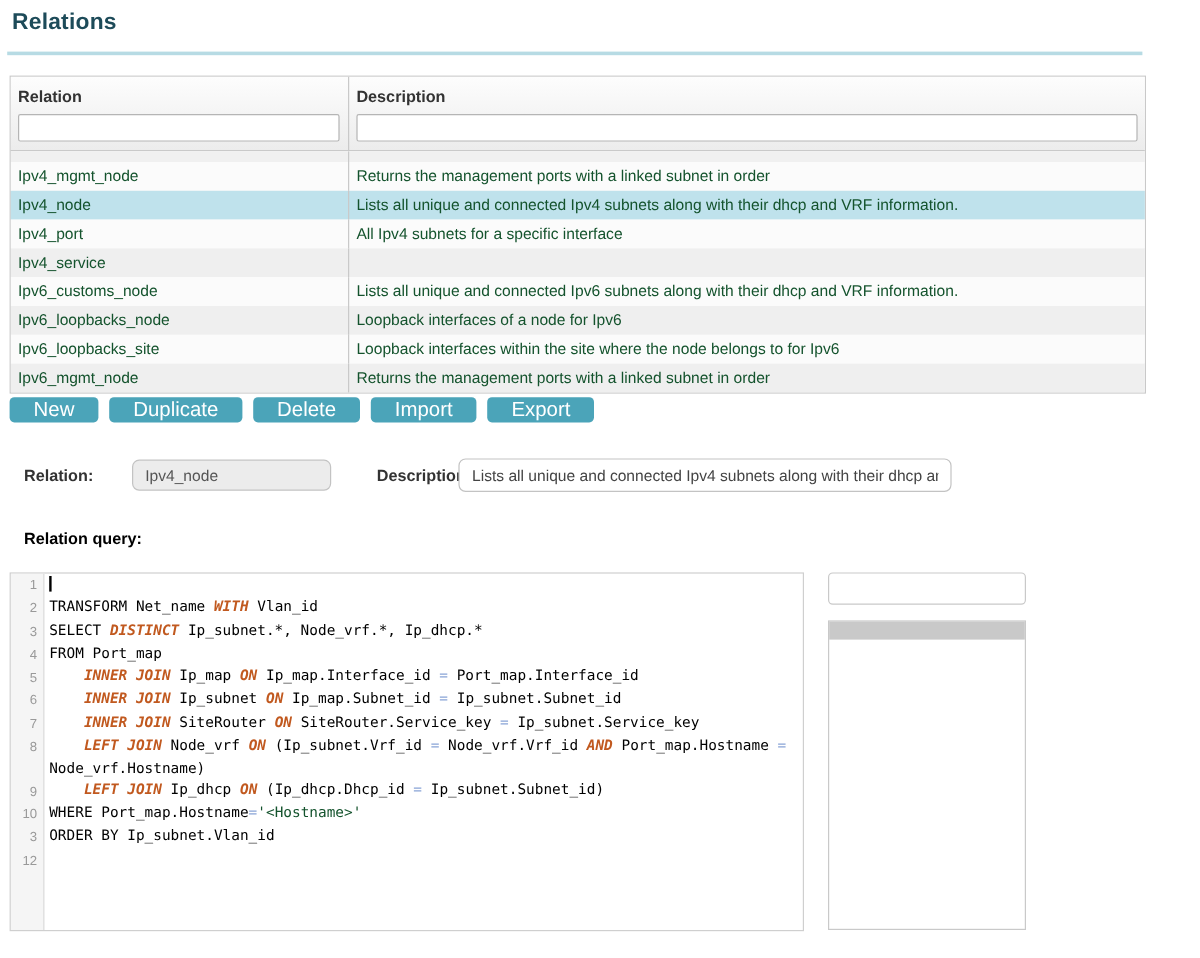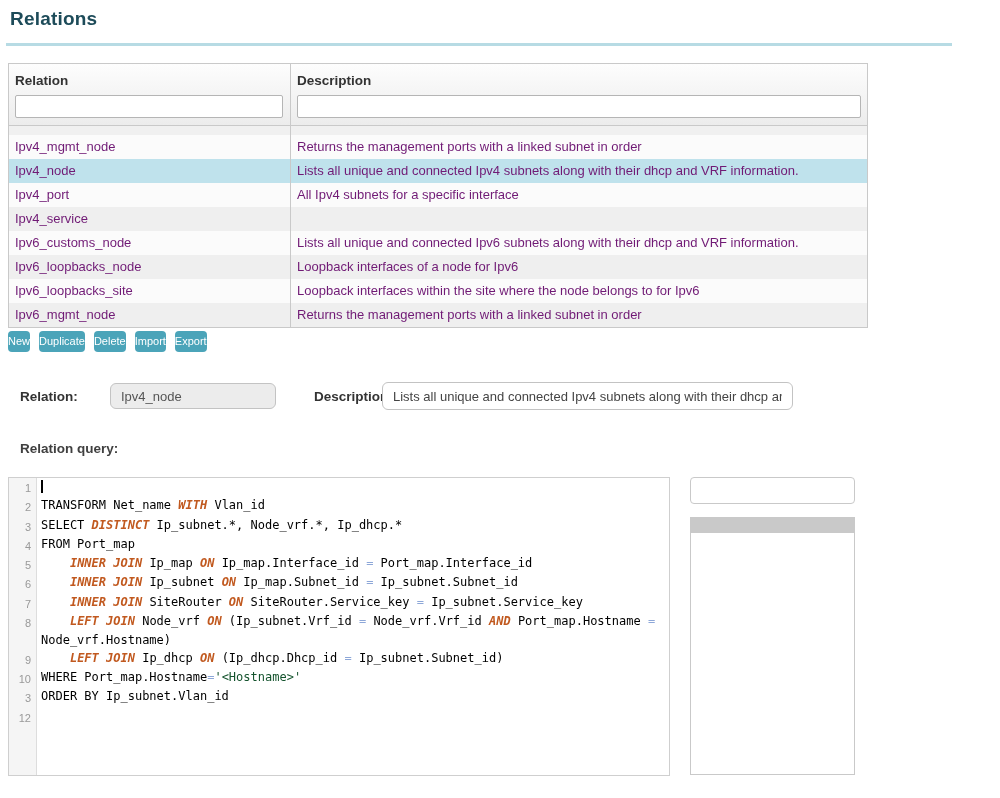--- a/index.html
+++ b/index.html
@@ -12,68 +12,68 @@
   .page-title {
     position:absolute; left:10px; top:8px;
     font-size:19px; font-weight:bold; color:#1d4b59; letter-spacing:.2px;
   }
   .title-divider {
     position:absolute; left:6px; top:43px; width:946px; height:3px;
     background:#b7dbe4;
   }
   
   .rel-table {
-    position:absolute; left:8px; top:63px; width:860px;
+    position:absolute; left:8px; top:63px; width:947px;
     border:1px solid #c9c9c9; background:#fff;
   }
   .thead { display:flex; height:62px; background:linear-gradient(#fdfdfd,#ececec); border-bottom:1px solid #c9c9c9; }
   .th { padding:9px 6px 0 6px; }
   .th.relation-col { width:282px; border-right:1px solid #c9c9c9; }
   .th.desc-col { flex:1; }
   .th-label { font-size:13.5px; font-weight:bold; color:#333; margin-bottom:7px; }
   .filter-input {
     width:100%; height:23px; border:1px solid #b5b5b5; border-radius:2px;
     background:#fff; font-size:13px; padding:0 6px; outline:none;
     font-family:"Liberation Sans", sans-serif;
   }
   .th.relation-col .filter-input { width:268px; }
   .sliver-row { display:flex; height:9px; background:#f0f0f0; overflow:hidden; }
   .sliver-row .cell { overflow:hidden; }
-  .row { display:flex; height:24px; line-height:24px; font-size:13px; color:#701a75; }
+  .row { display:flex; height:24px; line-height:24px; font-size:13px; color:#14532d; }
   .row .cell { padding:0 6px; white-space:nowrap; overflow:hidden; }
   .cell.relation-cell { width:282px; border-right:1px solid #c9c9c9; }
   .cell.desc-cell { flex:1; }
   .row.alt { background:#efefef; }
   .row.plain { background:#fbfbfb; }
   .row.selected { background:#bfe2ec; }
   
   .toolbar { position:absolute; left:8px; top:331px; display:flex; gap:9px; }
   .tbtn {
     background:#4ba4b9; color:#fff; border:none; border-radius:4px;
-    font-size:11px; font-family:"Liberation Sans", sans-serif;
-    padding:3px 0; height:21px; line-height:15px; cursor:pointer;
+    font-size:17px; font-family:"Liberation Sans", sans-serif;
+    padding:3px 20px; height:21px; line-height:15px; cursor:pointer;
   }
   
   .form-label { position:absolute; font-size:13.5px; font-weight:bold; color:#333; }
   .lbl-relation { left:20px; top:389px; }
   .lbl-description { left:284px; top:389px;margin-left:30px; }
   .input-relation {
     position:absolute; left:110px; top:383px; width:166px; height:26px;
     background:#ececec; border:1px solid #c3c3c3; border-radius:6px;
     font-size:13px; color:#555; padding:0 10px; outline:none;
     font-family:"Liberation Sans", sans-serif;
   }
   .input-description {
     position:absolute; left:382px; top:382px; width:411px; height:28px;
     background:#fff; border:1px solid #c3c3c3; border-radius:6px;
     font-size:13px; color:#444; padding:0 10px; outline:none;
     white-space:nowrap; overflow:hidden; text-overflow:clip;
     font-family:"Liberation Sans", sans-serif;
   }
-  .query-label { position:absolute; left:20px; top:441px; font-size:13.5px; font-weight:bold; color:#404040; }
+  .query-label { position:absolute; left:20px; top:441px; font-size:13.5px; font-weight:bold; color:#000000; }
   
   .editor {
     position:absolute; left:8px; top:477px; width:662px; height:299px;
     border:1px solid #cfcfcf; background:#fff; overflow:hidden;
   }
   .editor::before {
     content:""; position:absolute; left:0; top:0; bottom:0; width:27px;
     background:#f5f5f5; border-right:1px solid #dddddd;
   }
   .ed-line { display:flex; position:relative; line-height:17.3px; }

